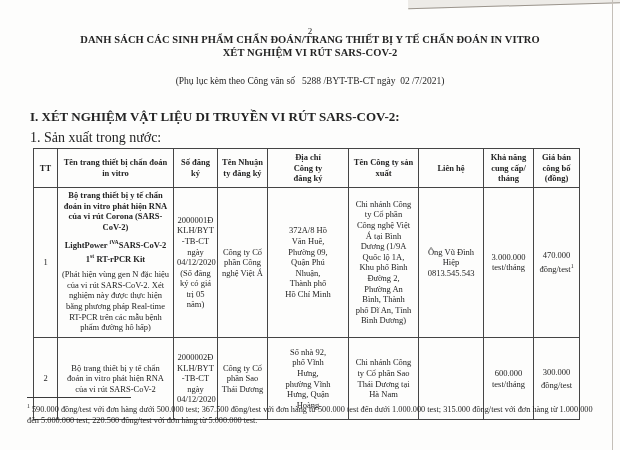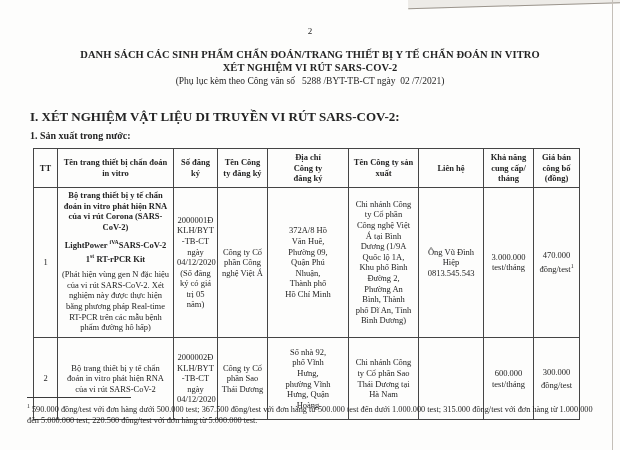--- a/index.html
+++ b/index.html
@@ -13,29 +13,29 @@
     position:absolute;top:-8px;left:408px;width:230px;height:13px;
     background:#edebe7;border-bottom:1px solid #9b958d;
     transform:rotate(-1.6deg);
   }
   .edge-right{
     position:absolute;top:0;left:612px;width:1px;height:450px;
     background:#c4bfb8;
   }
   .pageno{position:absolute;top:26px;left:0;width:620px;text-align:center;font-size:9px;}
   .title{
-    position:absolute;top:48px;left:40px;width:540px;text-align:center;
+    position:absolute;top:33px;left:40px;width:540px;text-align:center;
     font-weight:bold;font-size:10.5px;line-height:13px;letter-spacing:0.1px;
   }
   .subtitle{
     position:absolute;top:76px;left:40px;width:540px;text-align:center;
     font-size:9.5px;white-space:pre-wrap;
   }
   .section{position:absolute;top:109px;left:30px;font-weight:bold;font-size:13px;}
-  .subsection{position:absolute;top:130px;left:30px;font-weight:bold;font-size:10px;}
+  .subsection{position:absolute;top:130px;left:30px;font-weight:normal;font-size:14px;}
 
   table.grid{
     position:absolute;top:148px;left:33px;width:546px;
     border-collapse:collapse;table-layout:fixed;
   }
   .grid th,.grid td{
     border:1px solid #454545;
     font-size:8.5px;line-height:10.6px;
     text-align:center;vertical-align:middle;
     padding:1px 3px;overflow:hidden;
@@ -90,21 +90,21 @@
         <col style="width:70px">
       <col style="width:65px">
         <col style="width:50px">
         <col style="width:46px">
     </colgroup>
     <tbody>
         <tr>
       <th>TT</th>
       <th>Tên trang thiết bị chẩn đoán in vitro</th>
       <th>Số đăng ký</th>
-      <th>Tên Công ty đăng ký</th>
+      <th>Tên Nhuận ty đăng ký</th>
       <th class="hdr-pad">
             <div>Địa chỉ Công ty đăng ký</div>
           </th>
       <th>Tên Công ty sản xuất</th>
       <th>Liên hệ</th>
       <th>Khả năng cung cấp/ tháng</th>
       <th>Giá bán công bố (đồng)</th>
     </tr>
 
     <tr class="r1">

